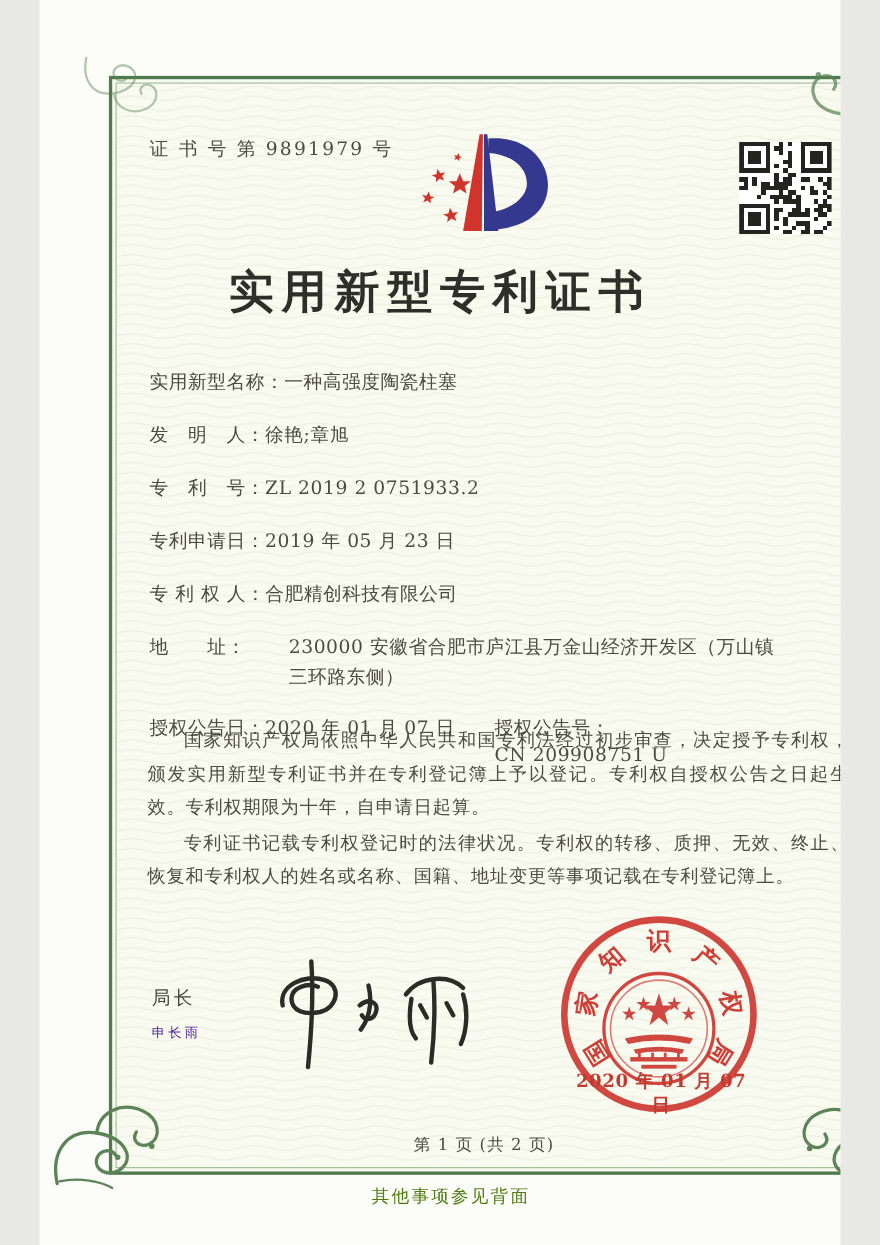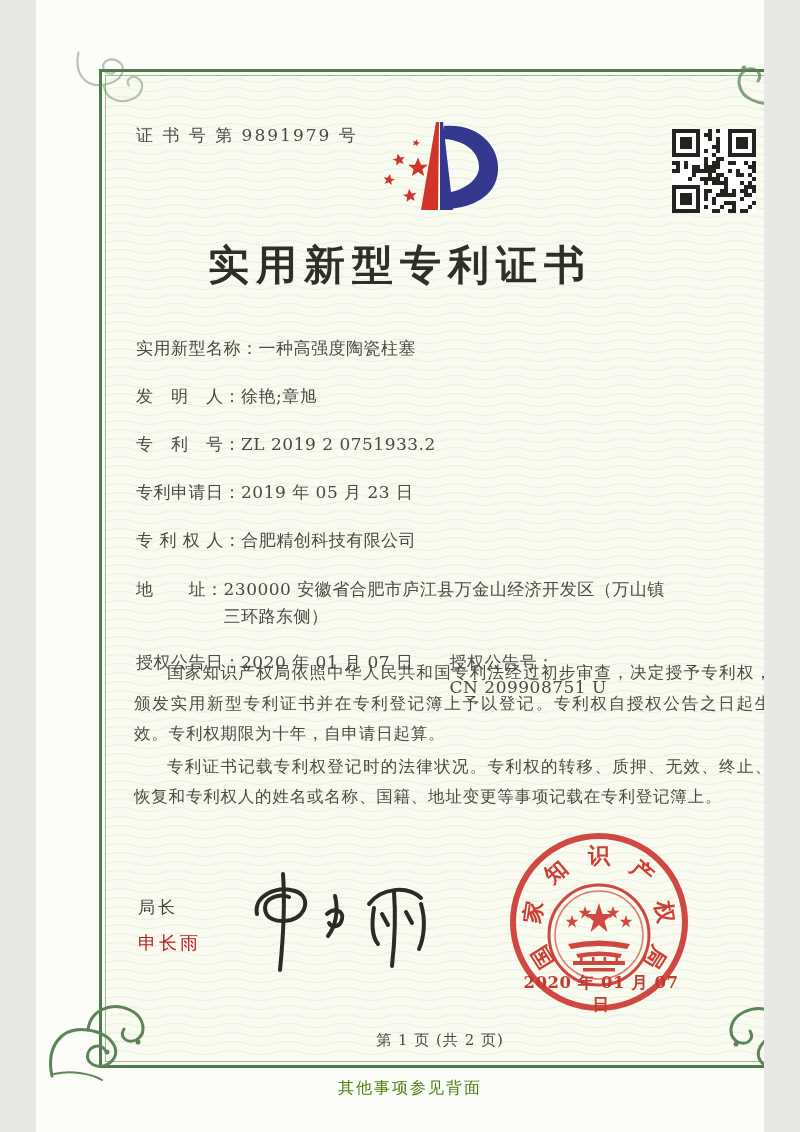--- a/index.html
+++ b/index.html
@@ -28,21 +28,21 @@
   .frow{margin-bottom:23px;line-height:25px;display:flex;align-items:flex-start;}
   .flabel{white-space:pre;}
   .fvalue{white-space:pre-line;display:inline-block;max-width:520px;vertical-align:top;}
   .fgroup2{margin-left:36px;display:flex;flex-direction:column;}
   
   .paras{position:absolute;left:98px;top:658px;width:638px;font-size:16.5px;
          line-height:30.5px;letter-spacing:.8px;text-align:justify;color:#4c4c41;}
   .paras p{margin:0 0 2px 0;text-indent:2em;}
   
   .sign-title{position:absolute;left:102px;top:896px;font-size:17px;letter-spacing:3px;color:#45453b;text-align:right;}
-  .sign-name{position:absolute;left:102px;top:931px;font-size:18px;letter-spacing:3px;color:#b91c1c;}
+  .sign-name{position:absolute;left:102px;top:931px;font-size:12px;letter-spacing:3px;color:#4c1d95;}
   .signature{position:absolute;left:205px;top:862px;width:215px;height:112px;}
   
   .seal{position:absolute;left:468px;top:827px;width:190px;height:190px;}
   .seal svg{position:absolute;left:0;top:0;width:100%;height:100%;}
   .ring{position:absolute;left:0;top:0;width:100%;height:100%;}
   .ringch{position:absolute;left:50%;top:50%;font-size:22px;font-weight:700;color:#ce3e37;
           font-family:"DejaVu Serif",serif;}
   .seal-date{position:absolute;left:480px;top:972px;width:170px;text-align:center;
              font-size:16.5px;letter-spacing:.5px;color:#c23a30;font-weight:600;}
   
@@ -345,21 +345,21 @@
       <span class="fvalue">ZL 2019 2 0751933.2</span>
     </div>
     <div class="frow">
       <span class="flabel">专利申请日：</span>
       <span class="fvalue">2019 年 05 月 23 日</span>
     </div>
     <div class="frow">
       <span class="flabel">专 利 权 人：</span>
       <span class="fvalue">合肥精创科技有限公司</span>
     </div>
-    <div class="frow" style="margin-bottom:20px;line-height:27px;">
+    <div class="frow" style="margin-bottom:20px;line-height:27px;gap:39px;">
       <span class="flabel">地　　址：</span>
       <span class="fvalue">230000  安徽省合肥市庐江县万金山经济开发区（万山镇
 三环路东侧）</span>
     </div>
     <div class="frow">
       <span class="flabel">授权公告日：</span>
       <span class="fvalue">2020 年 01 月 07 日</span>
       <span class="fgroup2">
         <span class="flabel">授权公告号：</span>
         <span class="fvalue">CN 209908751 U</span>

